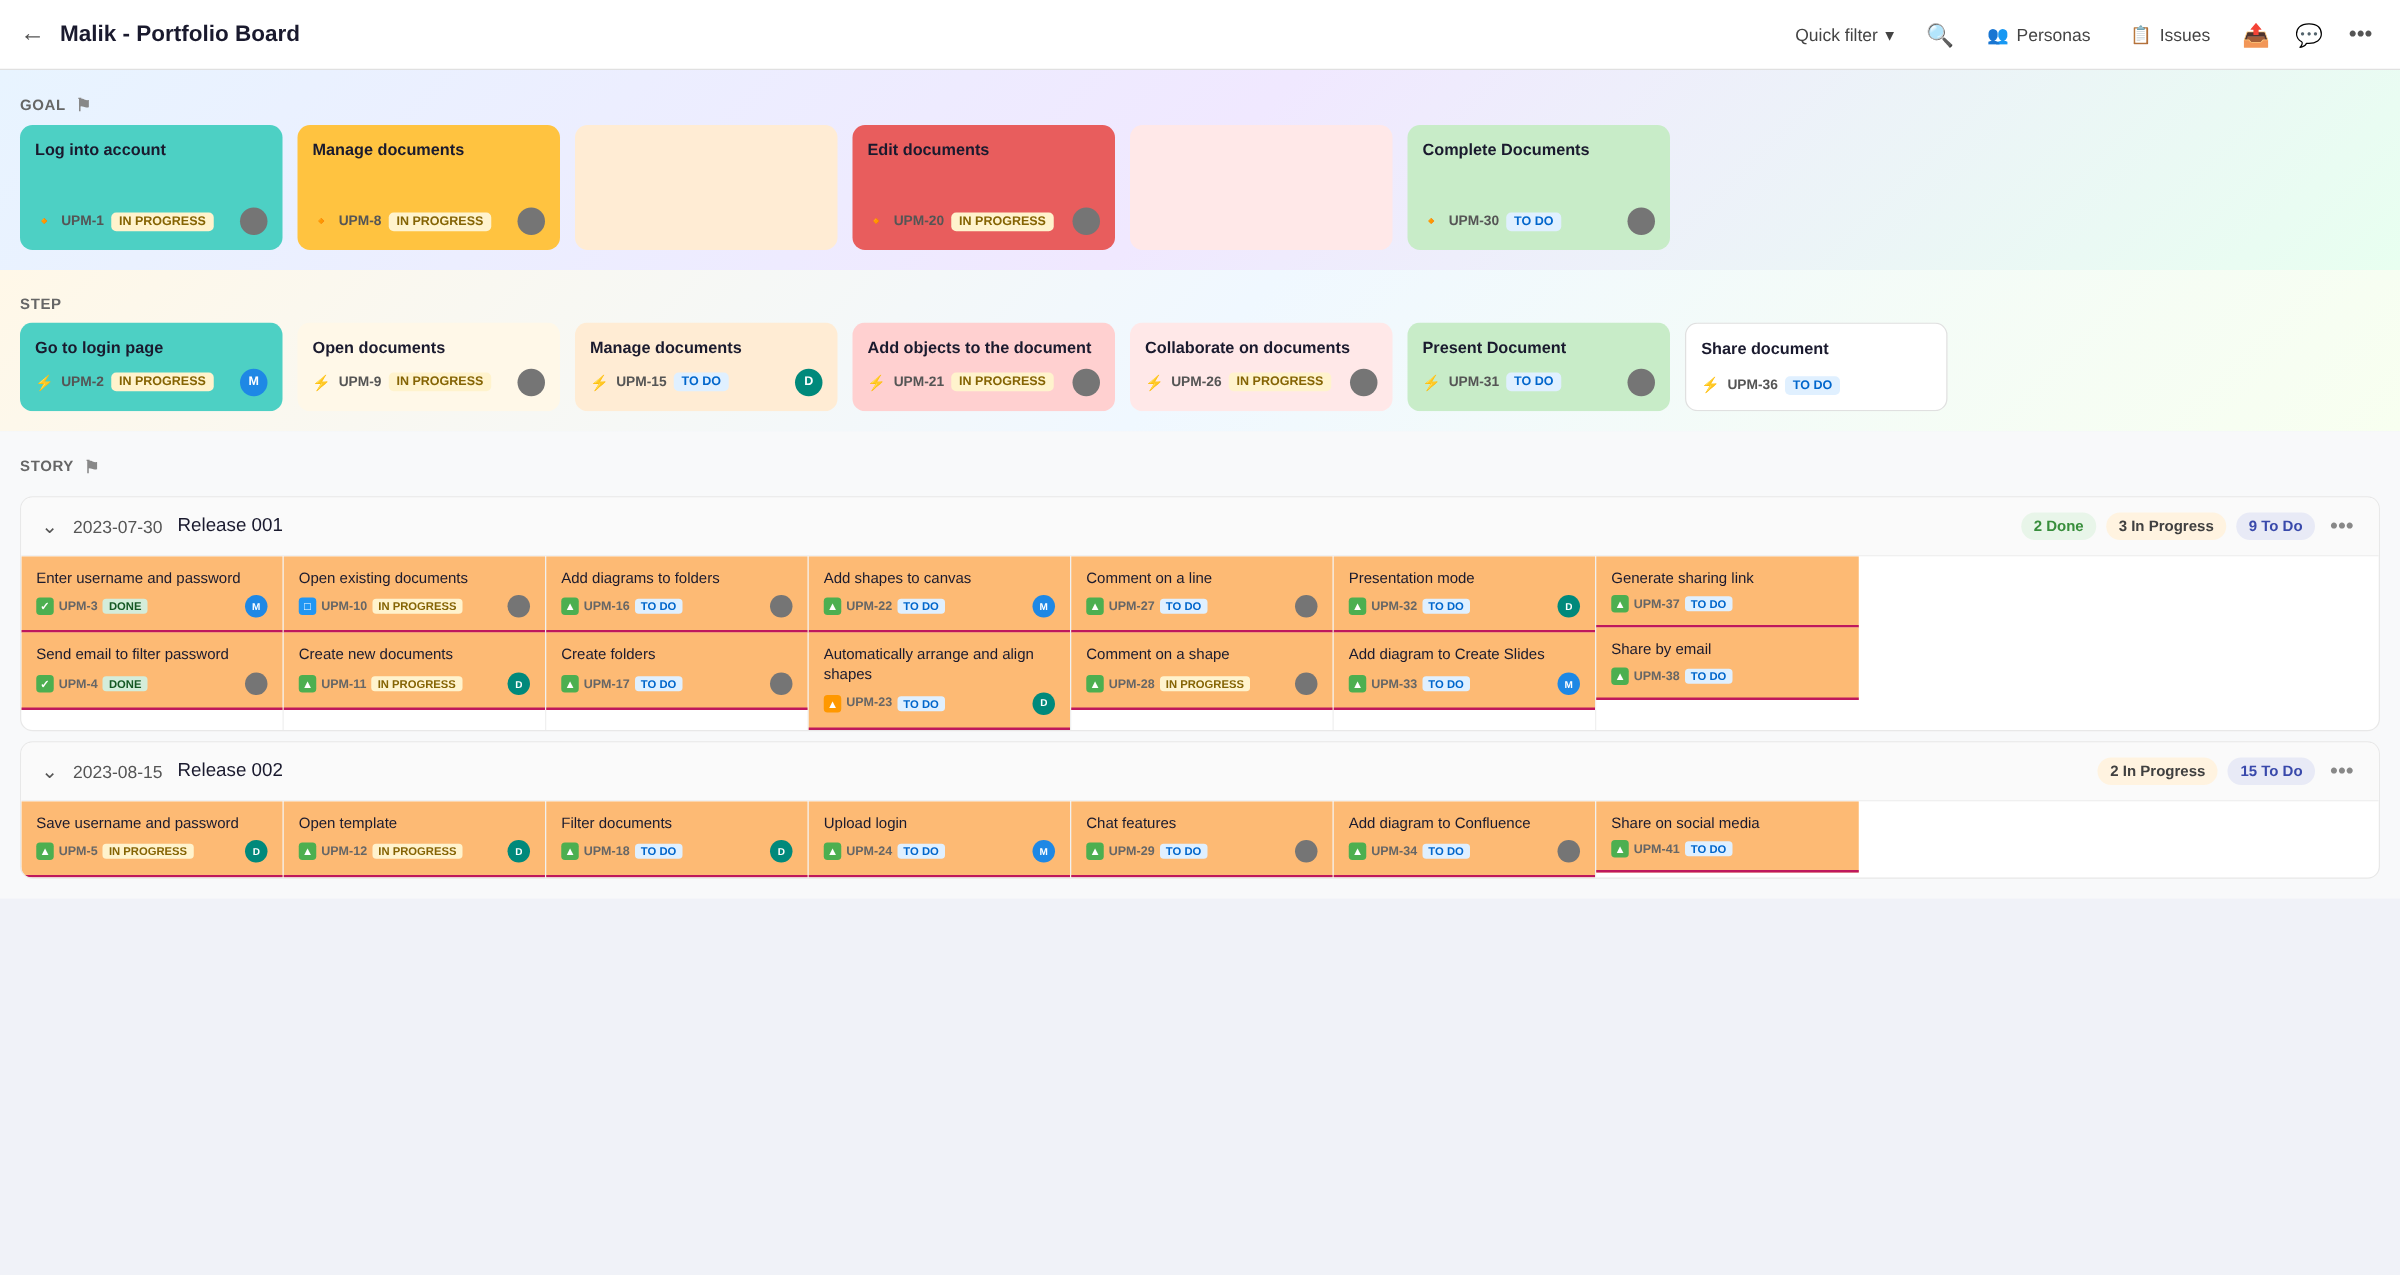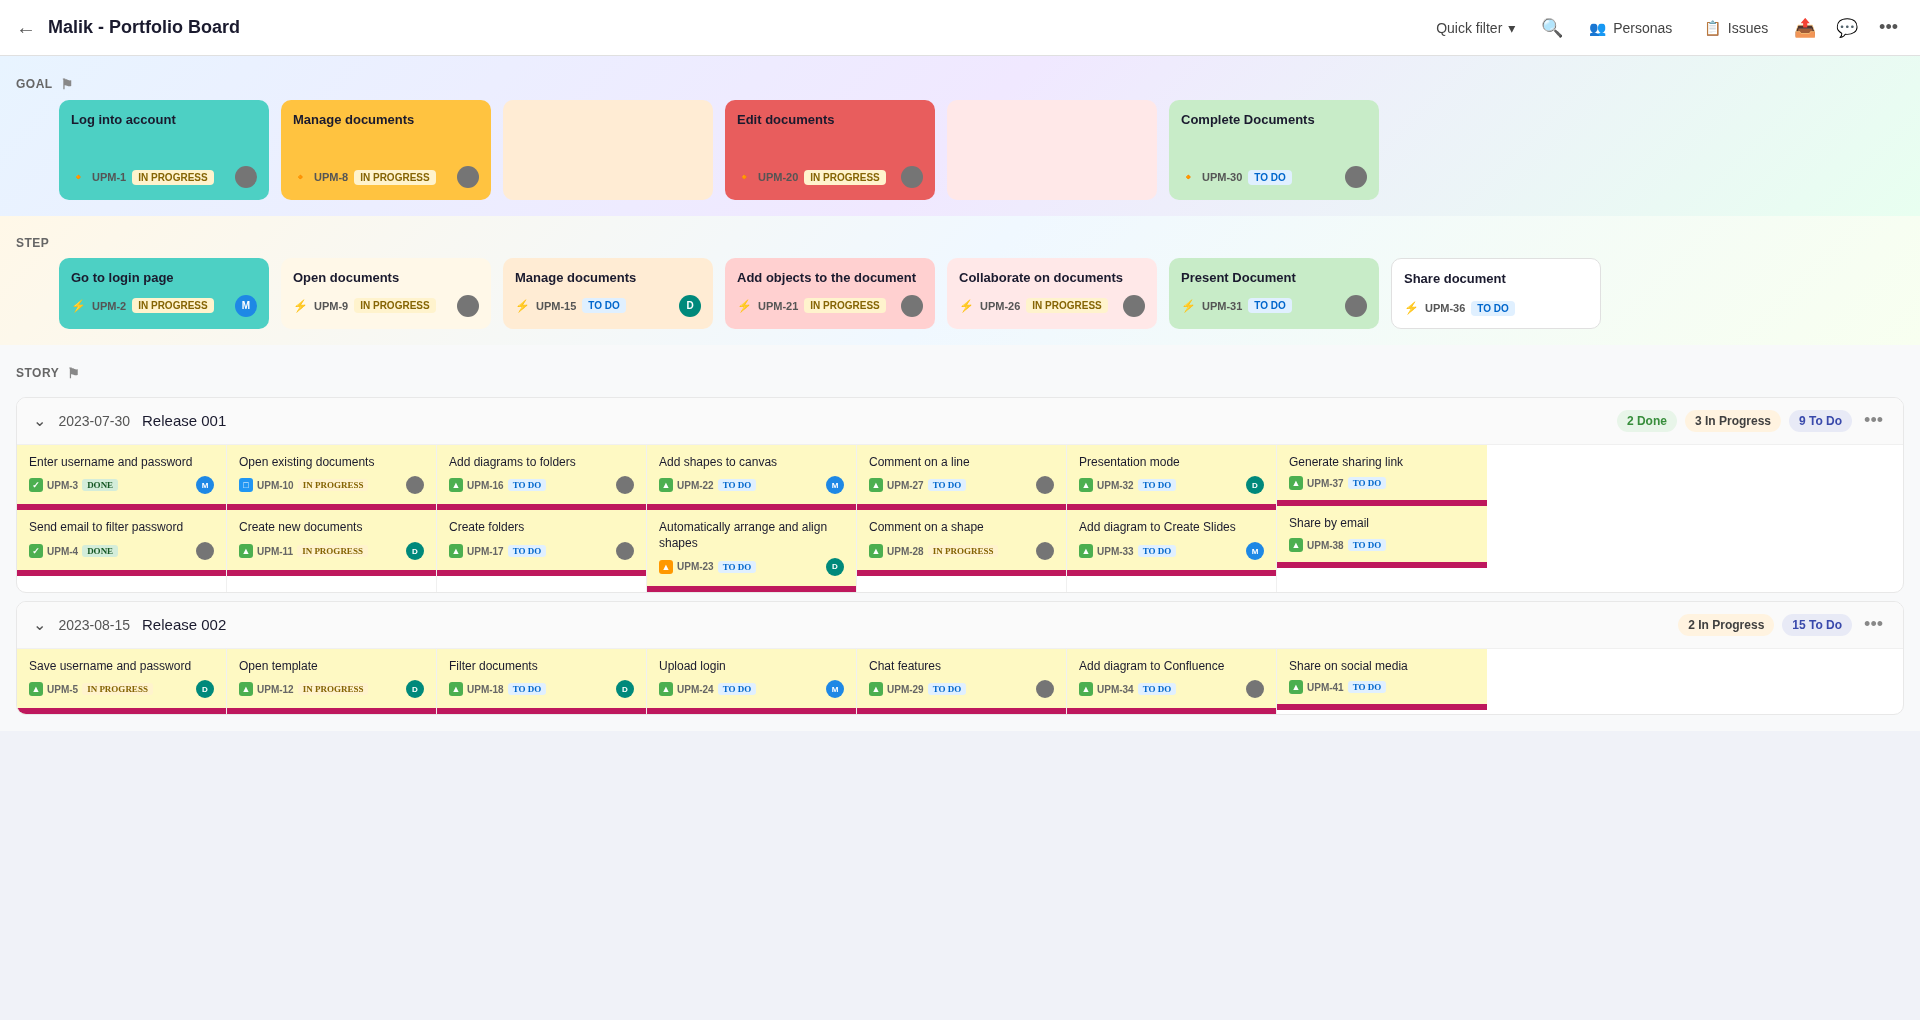--- a/index.html
+++ b/index.html
@@ -31,21 +31,20 @@
     .section-filter { font-size: 14px; color: #888; cursor: pointer; }
 
     
     .goal-section { background: linear-gradient(135deg, #e8f4ff 0%, #f0e8ff 50%, #e8fff0 100%); padding: 8px 0 16px; }
     .step-section { background: linear-gradient(135deg, #fff8e8 0%, #f0f8ff 50%, #f8fff0 100%); padding: 8px 0 16px; }
     .story-section { background: #f8f9fa; padding: 8px 0; }
 
     .cards-row {
       display: flex; gap: 12px; padding: 0 16px; overflow-x: auto;
       scrollbar-width: none;
-      margin-left: 43px;
     }
     .cards-row::-webkit-scrollbar { display: none; }
 
     
     .card {
       min-width: 210px; max-width: 210px; border-radius: 10px; padding: 12px;
       display: flex; flex-direction: column; gap: 8px; position: relative;
     }
     .card-title { font-size: 13px; font-weight: 600; color: #1a1a2e; line-height: 1.3; }
     .card-footer { display: flex; align-items: center; gap: 6px; margin-top: auto; }
@@ -100,38 +99,38 @@
     }
     .story-cards-row::-webkit-scrollbar { display: none; }
 
     .story-column {
       display: flex; flex-direction: column; gap: 0;
       border-right: 1px solid #f0f0f0; min-width: 210px; max-width: 210px;
     }
     .story-column:last-child { border-right: none; }
 
     .story-card {
-      padding: 10px 12px; border-bottom: 6px solid #be185d;
-      background: #fef9c3;
+      padding: 10px 12px; border-bottom: 2px solid #be185d;
+      background: #fdba74;
     }
     .story-card-title { font-size: 12px; color: #1a1a2e; font-weight: 500; line-height: 1.3; margin-bottom: 6px; }
     .story-card-footer { display: flex; align-items: center; gap: 4px; }
 
     
     .icon-box {
       width: 14px; height: 14px; border-radius: 3px; display: inline-flex;
       align-items: center; justify-content: center; font-size: 9px; color: #fff; font-weight: 700;
     }
     .icon-green { background: #4caf50; }
     .icon-blue { background: #2196f3; }
     .icon-orange { background: #ff9800; }
     .icon-check { background: #4caf50; }
 
     .small-badge {
-      font-size: 9px; font-weight: 700; padding: 1px 5px; border-radius: 3px; font-family: Liberation Serif, serif;
+      font-size: 9px; font-weight: 700; padding: 1px 5px; border-radius: 3px;
     }
     .small-id { font-size: 10px; color: #666; font-weight: 600; }
 
     .avatar-sm {
       width: 18px; height: 18px; border-radius: 50%; display: inline-flex;
       align-items: center; justify-content: center; font-size: 8px; font-weight: 700;
       color: #fff; margin-left: auto;
     }
     .av-blue { background: #1e88e5; }
     .av-gray { background: #757575; }

